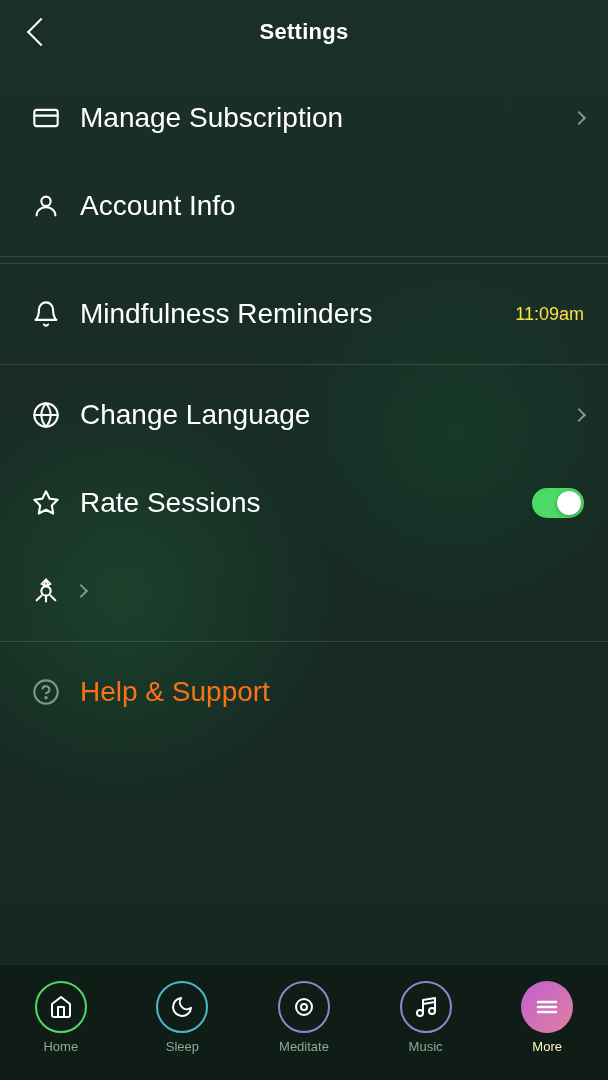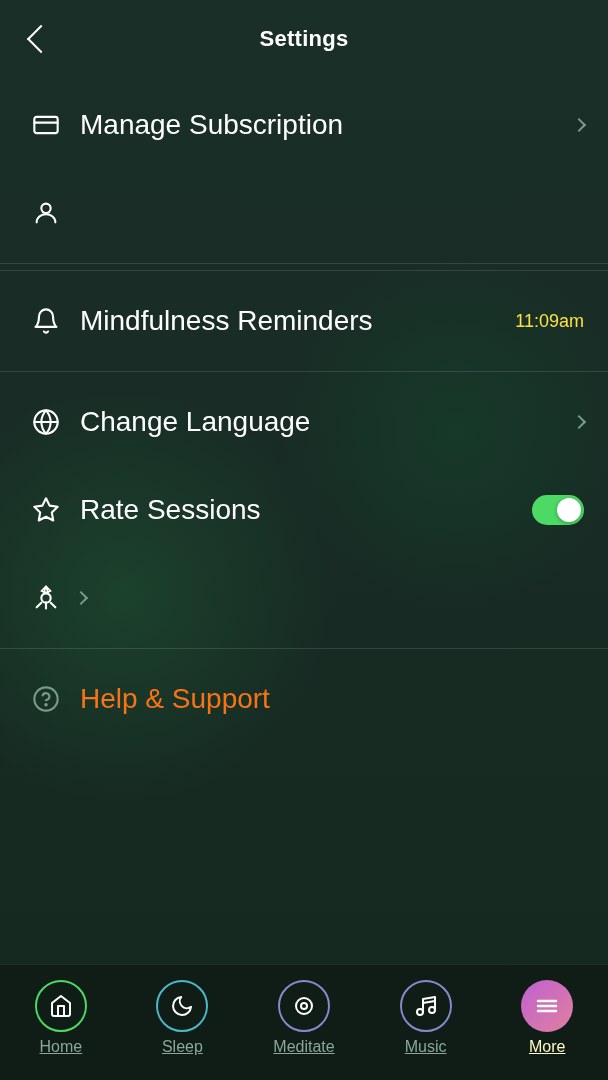--- a/index.html
+++ b/index.html
@@ -34,21 +34,20 @@
     }
 
     
     .header {
       display: flex;
       align-items: center;
       justify-content: center;
       padding: 16px 20px;
       position: relative;
       height: 64px;
-      margin-top: 7px;
     }
 
     .back-btn {
       position: absolute;
       left: 20px;
       width: 36px;
       height: 36px;
       display: flex;
       align-items: center;
       justify-content: center;
@@ -216,23 +215,22 @@
       stroke-linecap: round;
       stroke-linejoin: round;
     }
 
     .nav-icon-wrap.more-icon-wrap svg {
       stroke: #ffffff;
       fill: #ffffff;
     }
 
     .nav-label {
-      font-size: 16px;
+      font-size: 13px;
       color: #8aa898;
-      text-decoration: underline;
     }
 
     .nav-label.active {
       color: #fef9c3;
     }
 
     
     .menu-label.muted {
       color: #f97316;
     }
@@ -264,20 +262,21 @@
       <div class="chevron"></div>
     </div>
 
     <div class="menu-item">
       <div class="menu-icon">
         <svg viewBox="0 0 24 24">
             <circle cx="12" cy="8" r="4"></circle>
             <path d="M4 20c0-4 3.6-7 8-7s8 3 8 7"></path>
           </svg>
       </div>
+      <span class="menu-label">Account Info</span>
     </div>
 
     <div class="divider"></div>
 
 
     <div class="divider"></div>
 
     <div class="menu-item">
       <div class="menu-icon">
         <svg viewBox="0 0 24 24">

